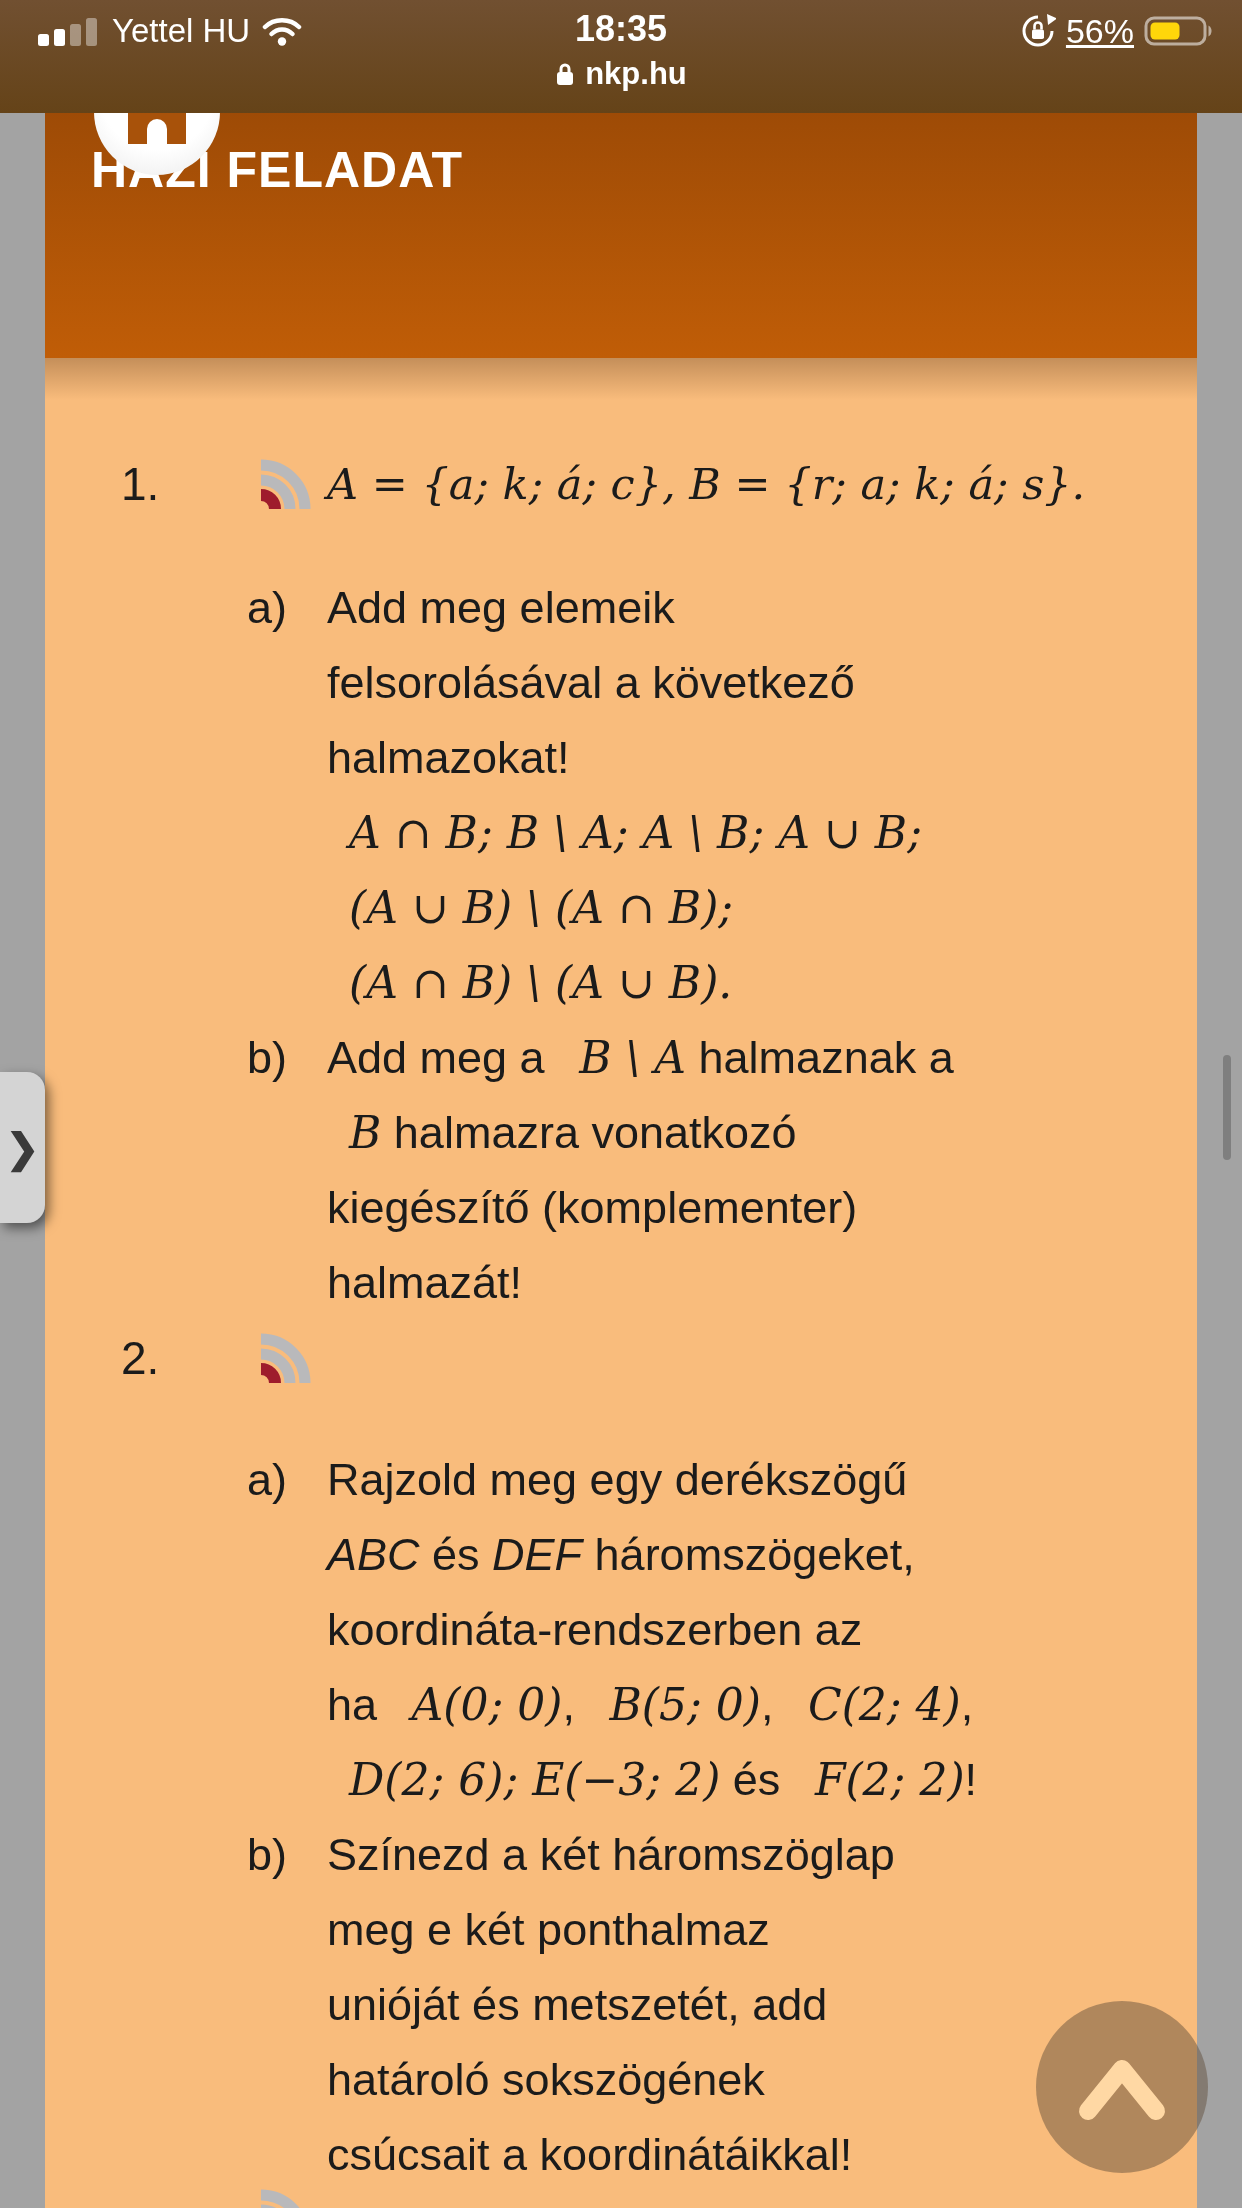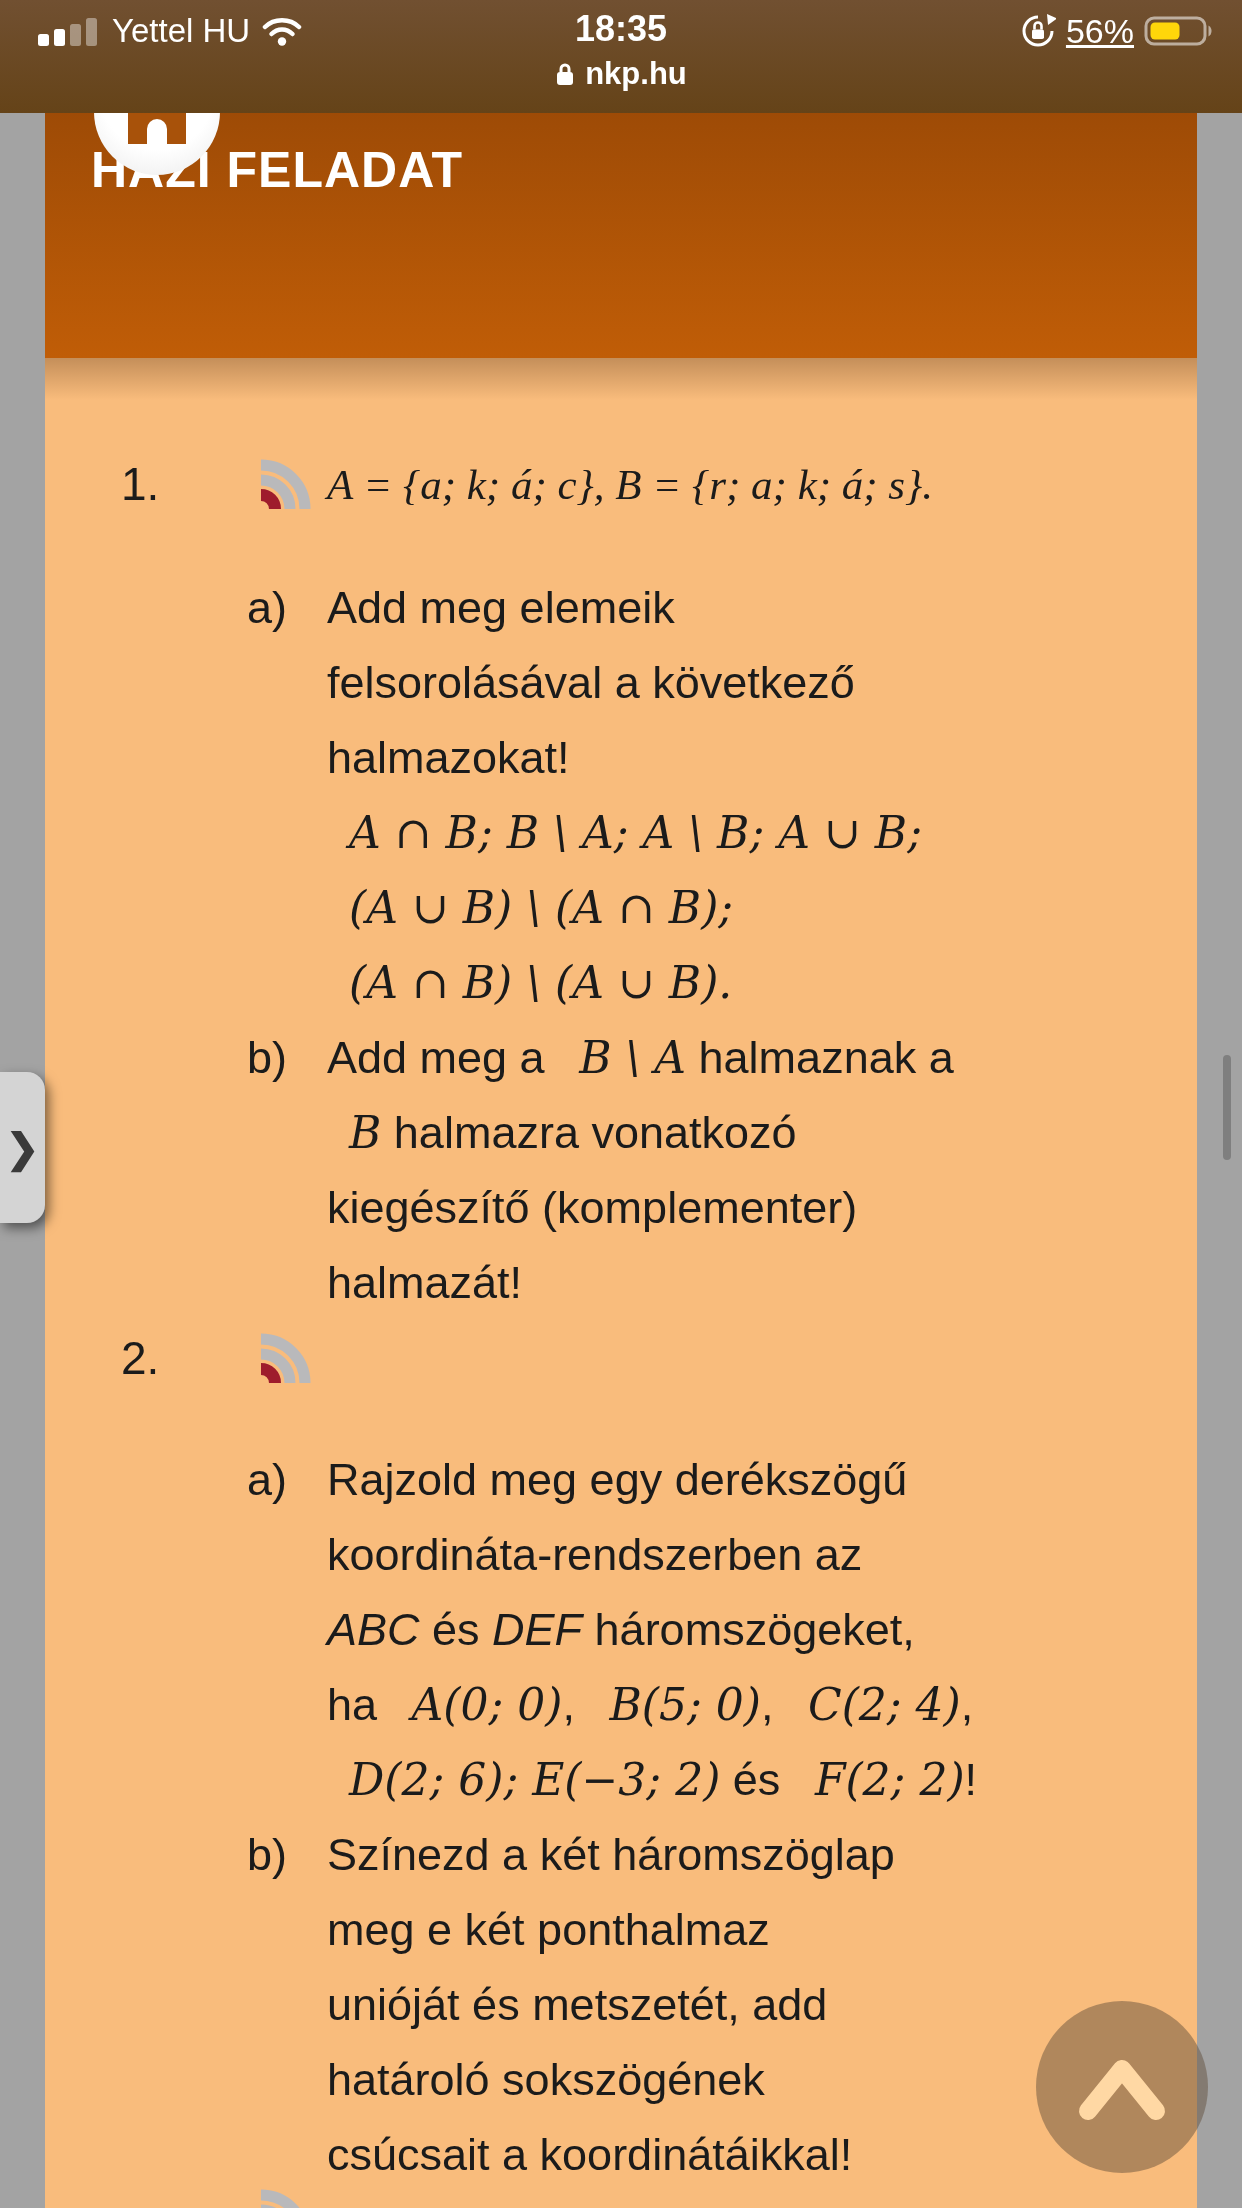--- a/index.html
+++ b/index.html
@@ -27,21 +27,21 @@
                color:#ffffff; letter-spacing:1px; }
 
   
   .content { position:absolute; top:358px; left:45px; width:1152px; height:1850px; z-index:5;
              background:#f9bc7c; overflow:hidden; }
   .content::before { content:""; position:absolute; top:0; left:0; right:0; height:42px;
              background:linear-gradient(rgba(60,25,0,0.28), rgba(60,25,0,0)); pointer-events:none; }
 
   .prow { display:flex; align-items:center; height:72px; }
   .prow .pnum { margin-left:76px; width:136px; font-size:46px; }
-  .prow .phead { margin-left:10px;font-family:Liberation Serif, serif; }
+  .prow .phead { margin-left:10px; }
   .p1 { margin-top:90px; }
   .p2 { margin-top:2px; }
 
   .sub { display:flex; }
   .sub-a1 { margin-top:50px; }
   .sub-a2 { margin-top:48px; }
   .slabel { margin-left:202px; width:80px; font-size:45px; line-height:75px; }
   .slines { flex:1; }
   .line { height:75px; line-height:75px; font-size:45px; white-space:nowrap; }
 
@@ -155,22 +155,22 @@
         <svg class="feedicon" width="60" height="58" viewBox="0 0 60 58">
      <path d="M4 10 A44 44 0 0 1 48 54" fill="none" stroke="#b9b9bb" stroke-width="11"></path>
      <path d="M4 25 A29 29 0 0 1 33 54" fill="none" stroke="#b9b9bb" stroke-width="11"></path>
      <path d="M4 40 A14 14 0 0 1 18 54" fill="none" stroke="#9e1c2c" stroke-width="12"></path>
    </svg>
       </div>
       <div class="sub sub-a2">
         <span class="slabel">a)</span>
         <div class="slines">
           <div class="line"><span class="sg-text">Rajzold meg egy derékszögű</span></div>
+          <div class="line"><span class="sg-isans">ABC</span><span class="sg-text"> és </span><span class="sg-isans">DEF</span><span class="sg-text"> háromszögeket,</span></div>
           <div class="line"><span class="sg-text">koordináta-rendszerben az</span></div>
-          <div class="line"><span class="sg-isans">ABC</span><span class="sg-text"> és </span><span class="sg-isans">DEF</span><span class="sg-text"> háromszögeket,</span></div>
           <div class="line"><span class="sg-text">ha </span><span class="sg-math">A(0; 0)</span><span class="sg-text">, </span><span class="sg-math">B(5; 0)</span><span class="sg-text">, </span><span class="sg-math">C(2; 4)</span><span class="sg-text">,</span></div>
           <div class="line"><span class="sg-math">D(2; 6); E(−3; 2)</span><span class="sg-text"> és </span><span class="sg-math">F(2; 2)</span><span class="sg-text">!</span></div>
         </div>
       </div>
       <div class="sub">
         <span class="slabel">b)</span>
         <div class="slines">
           <div class="line"><span class="sg-text">Színezd a két háromszöglap</span></div>
           <div class="line"><span class="sg-text">meg e két ponthalmaz</span></div>
           <div class="line"><span class="sg-text">unióját és metszetét, add</span></div>

